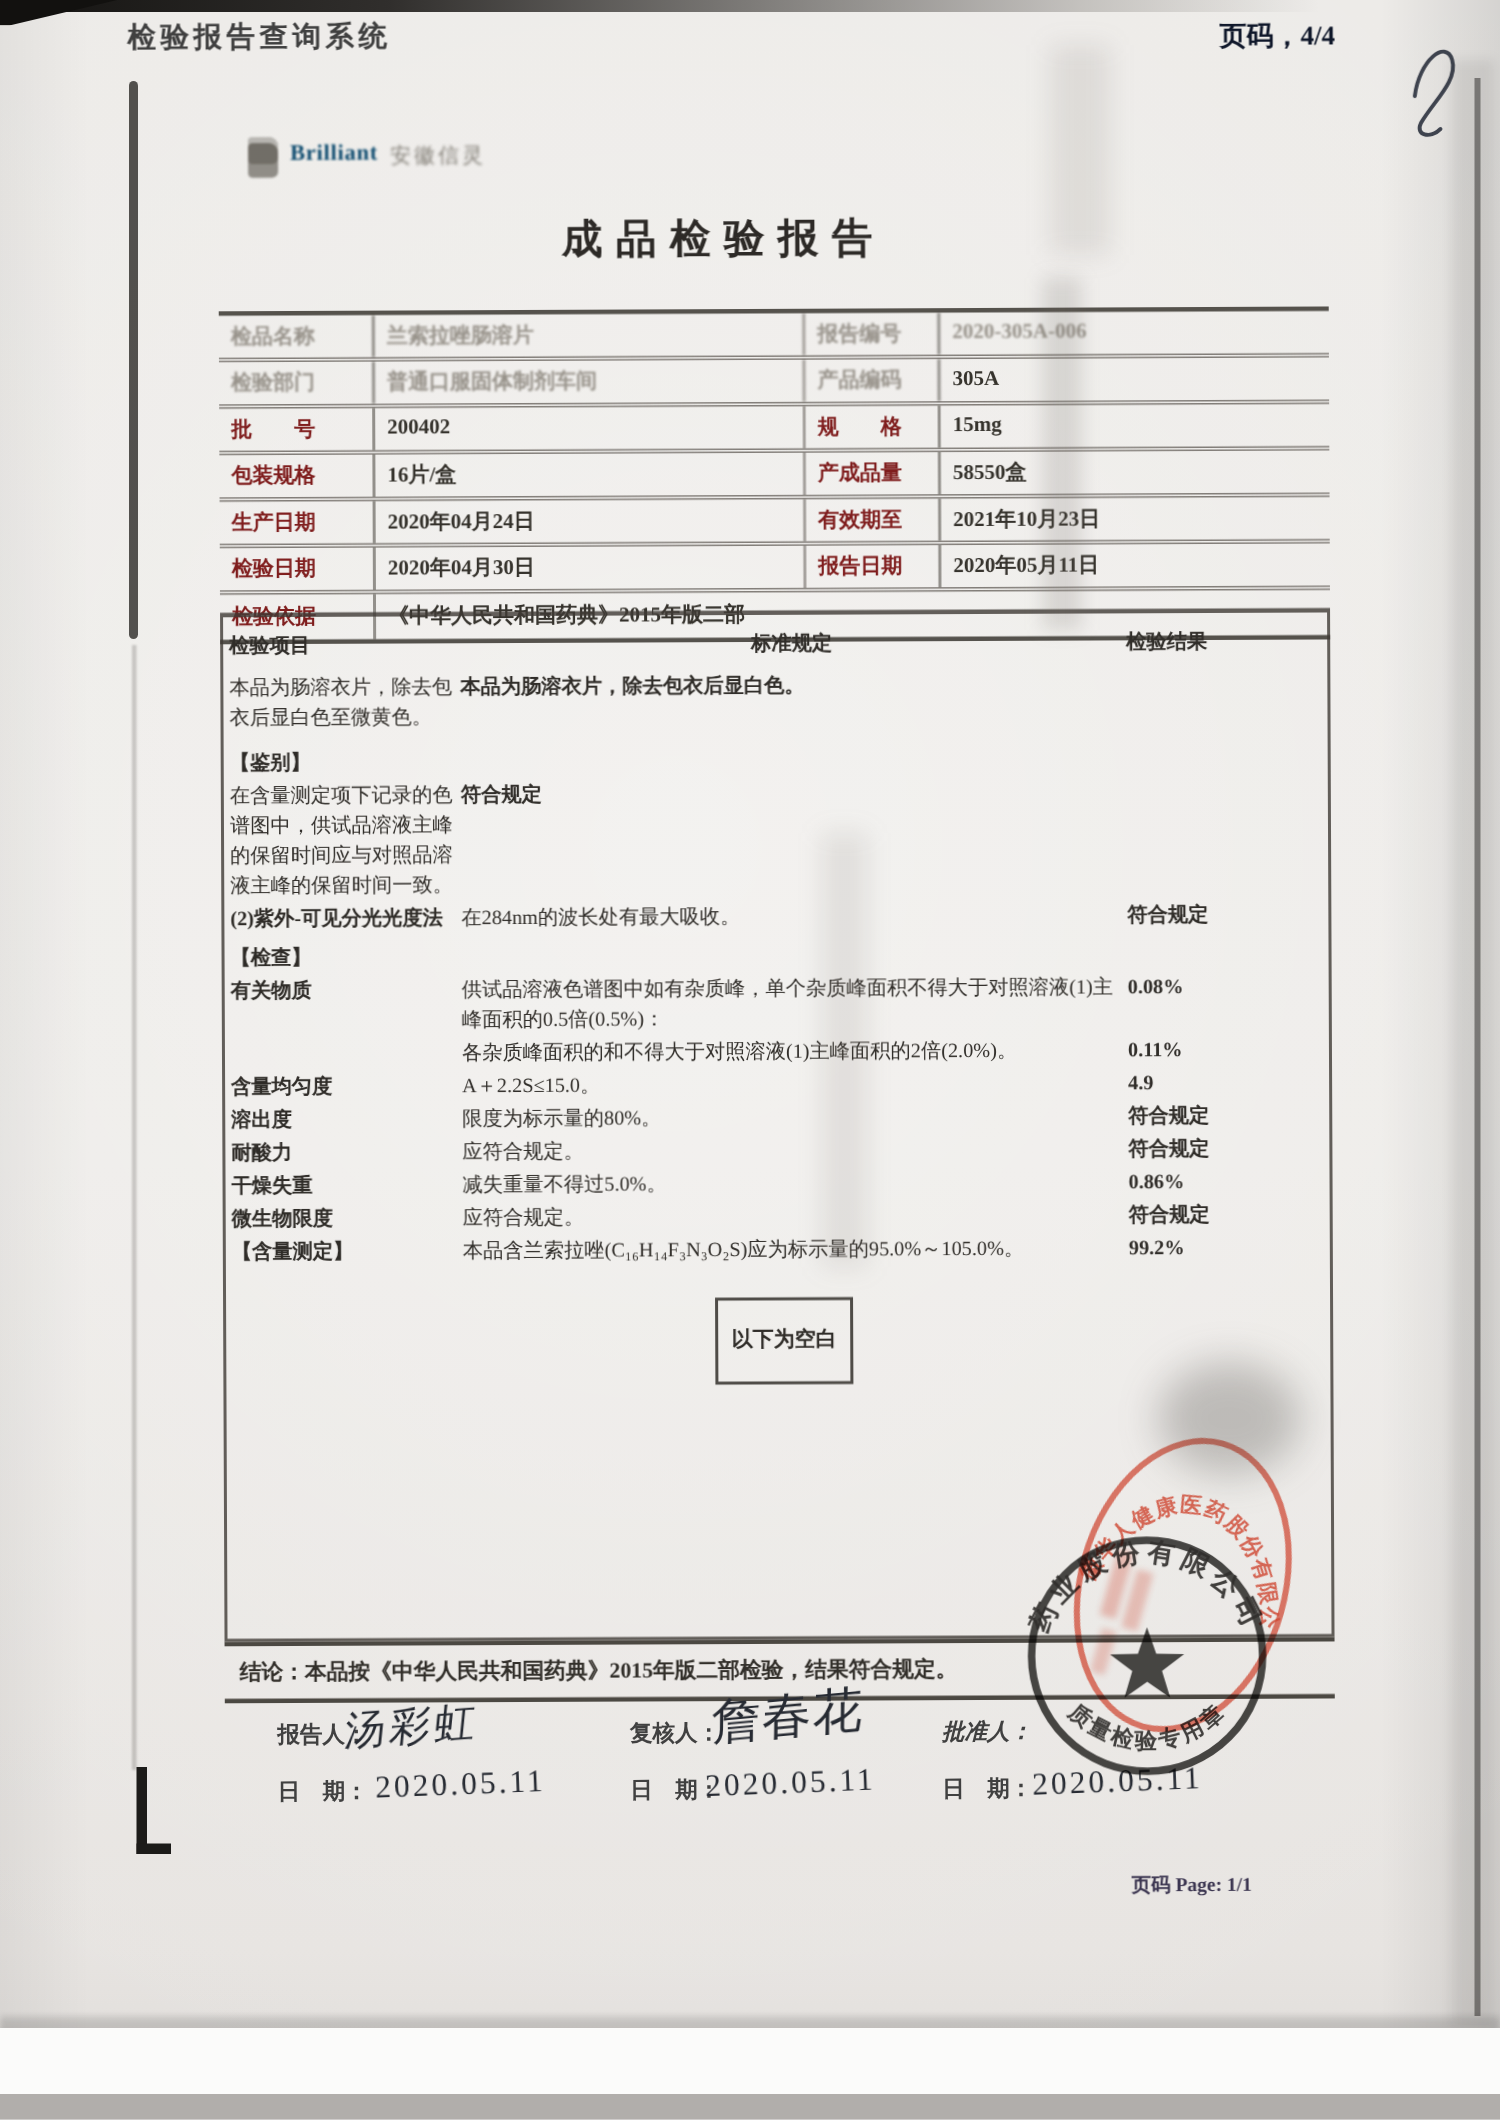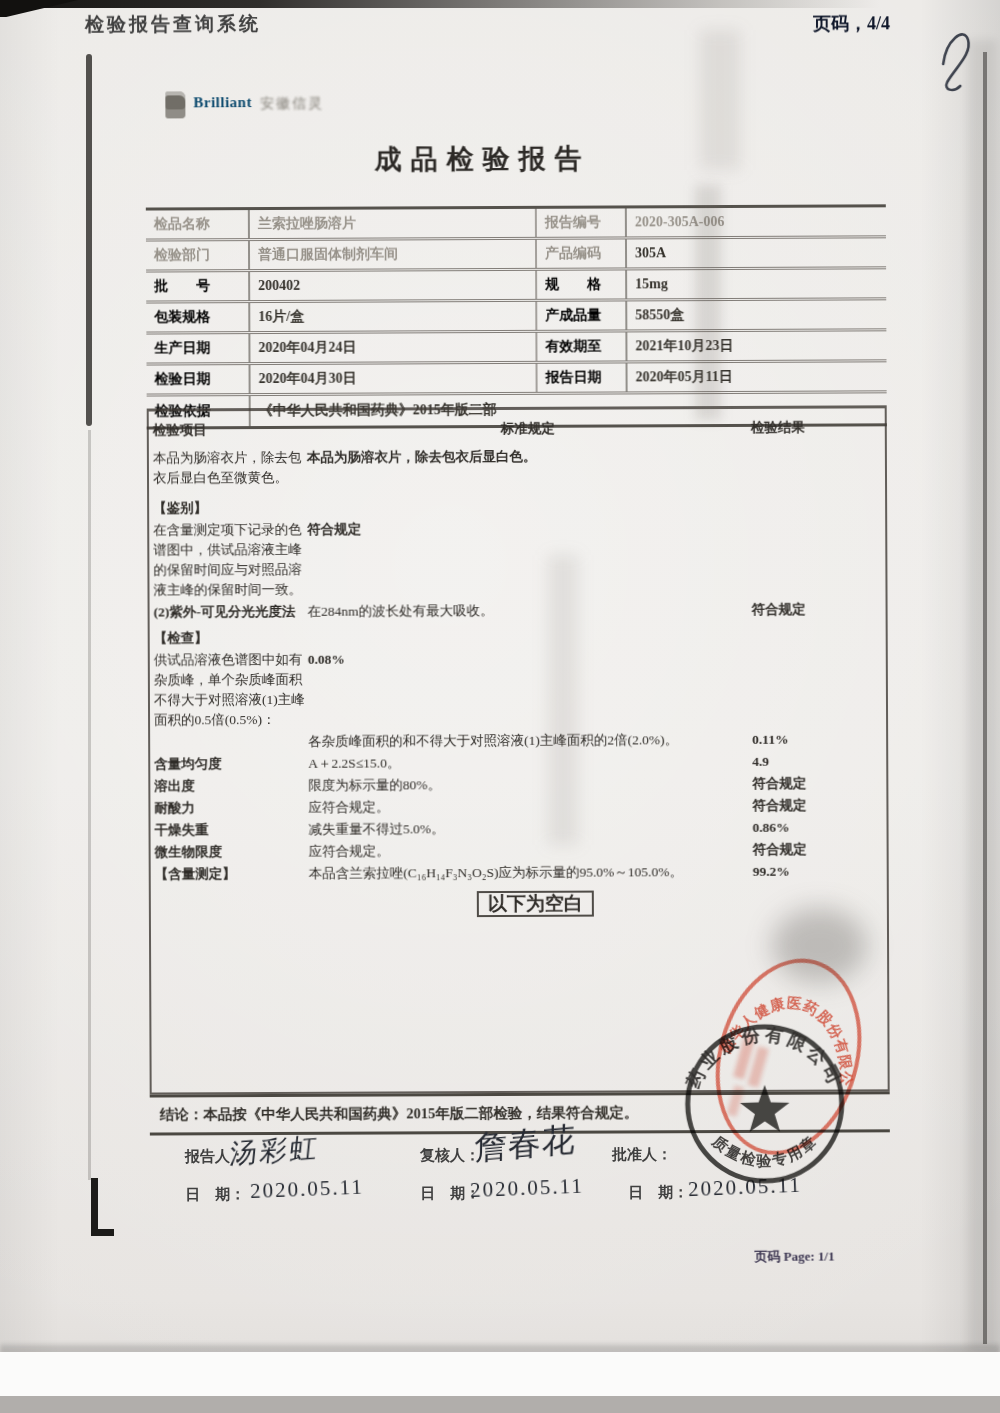--- a/index.html
+++ b/index.html
@@ -29,38 +29,38 @@
   
   .doc-title{position:absolute;left:0;width:970px;top:141px;text-align:center;font-size:27px;font-weight:700;
     letter-spacing:9px;color:#2d2a27;filter:blur(.3px);}
   
   .info{position:absolute;left:148px;top:206px;width:740px;border-top:3px solid rgba(58,54,48,.85);
     border-bottom:3px solid rgba(58,54,48,.85);font-size:14px;color:#3a362f;}
   .irow4{display:grid;grid-template-columns:104px 287px 90px 259px;height:28px;
     border-bottom:3px double rgba(70,65,58,.65);}
   .irow4:last-child{border-bottom:none;}
   .cell{display:flex;align-items:center;padding:0 8px;overflow:hidden;white-space:nowrap;}
-  .lab{font-weight:700;color:#000000;border-right:2px solid rgba(70,65,58,.55);}
+  .lab{font-weight:700;color:#7f1d1d;border-right:2px solid rgba(70,65,58,.55);}
   .val{font-weight:700;color:#35322c;}
   .vdiv{border-right:2px solid rgba(70,65,58,.45);}
   .faded{color:#97928a !important;filter:blur(.6px);}
   .span3{grid-column:2 / span 3;}
   
   .items{position:absolute;left:148px;top:407px;width:740px;height:686px;box-sizing:border-box;
     border:2px solid rgba(62,58,52,.8);border-top-width:3px;padding:7px 0 0 4px;
     font-size:13.5px;line-height:20px;color:#302d29;}
   .itrow{display:grid;grid-template-columns:152px 442px 138px;column-gap:2px;margin-top:2px;}
   .it-name{font-weight:700;color:#2e2b27;}
   .it-std{font-weight:500;}
   .it-res{font-weight:700;}
   .ithead{font-weight:700;margin-bottom:8px;}
   .ithead .c{ text-align:center;}
   .mt6{margin-top:6px;} .mt10{margin-top:10px;}
-  .blankbox{margin:8px 0 0 322px;display:inline-block;border:2px solid rgba(50,47,42,.85);
-    padding:1px 9px;font-weight:700;font-size:19px;}
+  .blankbox{margin:22px 0 0 322px;display:inline-block;border:2px solid rgba(50,47,42,.85);
+    padding:17px 9px;font-weight:700;font-size:14px;}
   
   .conclusion{position:absolute;left:148px;top:1093px;width:740px;box-sizing:border-box;
     border-top:3px solid rgba(58,54,48,.9);border-bottom:3px solid rgba(58,54,48,.9);
     padding:8px 10px;font-size:14.5px;font-weight:700;color:#322f2a;}
   
   .siglab{position:absolute;font-size:15px;font-weight:700;color:#404040;}
   .hand{font-family:cursive;color:#272b33;filter:blur(.3px);}
   .sig1{position:absolute;left:228px;top:1132px;font-size:27px;transform:rotate(-4deg) skewX(-10deg);letter-spacing:3px;}
   .sig2{position:absolute;left:472px;top:1122px;font-size:33px;transform:rotate(-5deg) skewX(-6deg);letter-spacing:1px;}
   .hdate{position:absolute;font-size:21px;letter-spacing:2px;transform:rotate(-2deg);}
@@ -176,20 +176,21 @@
         <div class="it-name">(2)紫外-可见分光光度法</div>
         <div class="it-std">在284nm的波长处有最大吸收。</div>
         <div class="it-res">符合规定</div>
       </div>
       <div class="itrow mt6">
         <div class="it-name">【检查】</div>
         <div class="it-std"></div>
         <div class="it-res"></div>
       </div>
       <div class="itrow">
+        <div class="it-name">有关物质</div>
         <div class="it-std">供试品溶液色谱图中如有杂质峰，单个杂质峰面积不得大于对照溶液(1)主峰面积的0.5倍(0.5%)：</div>
         <div class="it-res">0.08%</div>
       </div>
       <div class="itrow">
         <div class="it-name"></div>
         <div class="it-std">各杂质峰面积的和不得大于对照溶液(1)主峰面积的2倍(2.0%)。</div>
         <div class="it-res">0.11%</div>
       </div>
       <div class="itrow">
         <div class="it-name">含量均匀度</div>
@@ -222,21 +223,21 @@
         <div class="it-res">99.2%</div>
       </div>
 
       <div class="blankbox">以下为空白</div>
     </div>
 
     <div class="conclusion inkblur">结论：本品按《中华人民共和国药典》2015年版二部检验，结果符合规定。</div>
 
     <div class="siglab" style="left:183px;top:1146px;">报告人：</div>
     <div class="siglab" style="left:418px;top:1146px;">复核人：</div>
-    <div class="siglab" style="left:610px;top:1146px;">批准人：</div>
+    <div class="siglab" style="left:626px;top:1146px;font-style:italic;">批准人：</div>
 
     <div class="hand sig1">汤彩虹</div>
     <div class="hand sig2">詹春花</div>
 
     <div class="siglab" style="left:183px;top:1184px;">日　期：</div>
     <div class="siglab" style="left:418px;top:1184px;">日　期：</div>
     <div class="siglab" style="left:626px;top:1184px;">日　期：</div>
 
     <div class="hand hdate" style="left:248px;top:1176px;">2020.05.11</div>
     <div class="hand hdate" style="left:468px;top:1176px;">2020.05.11</div>

